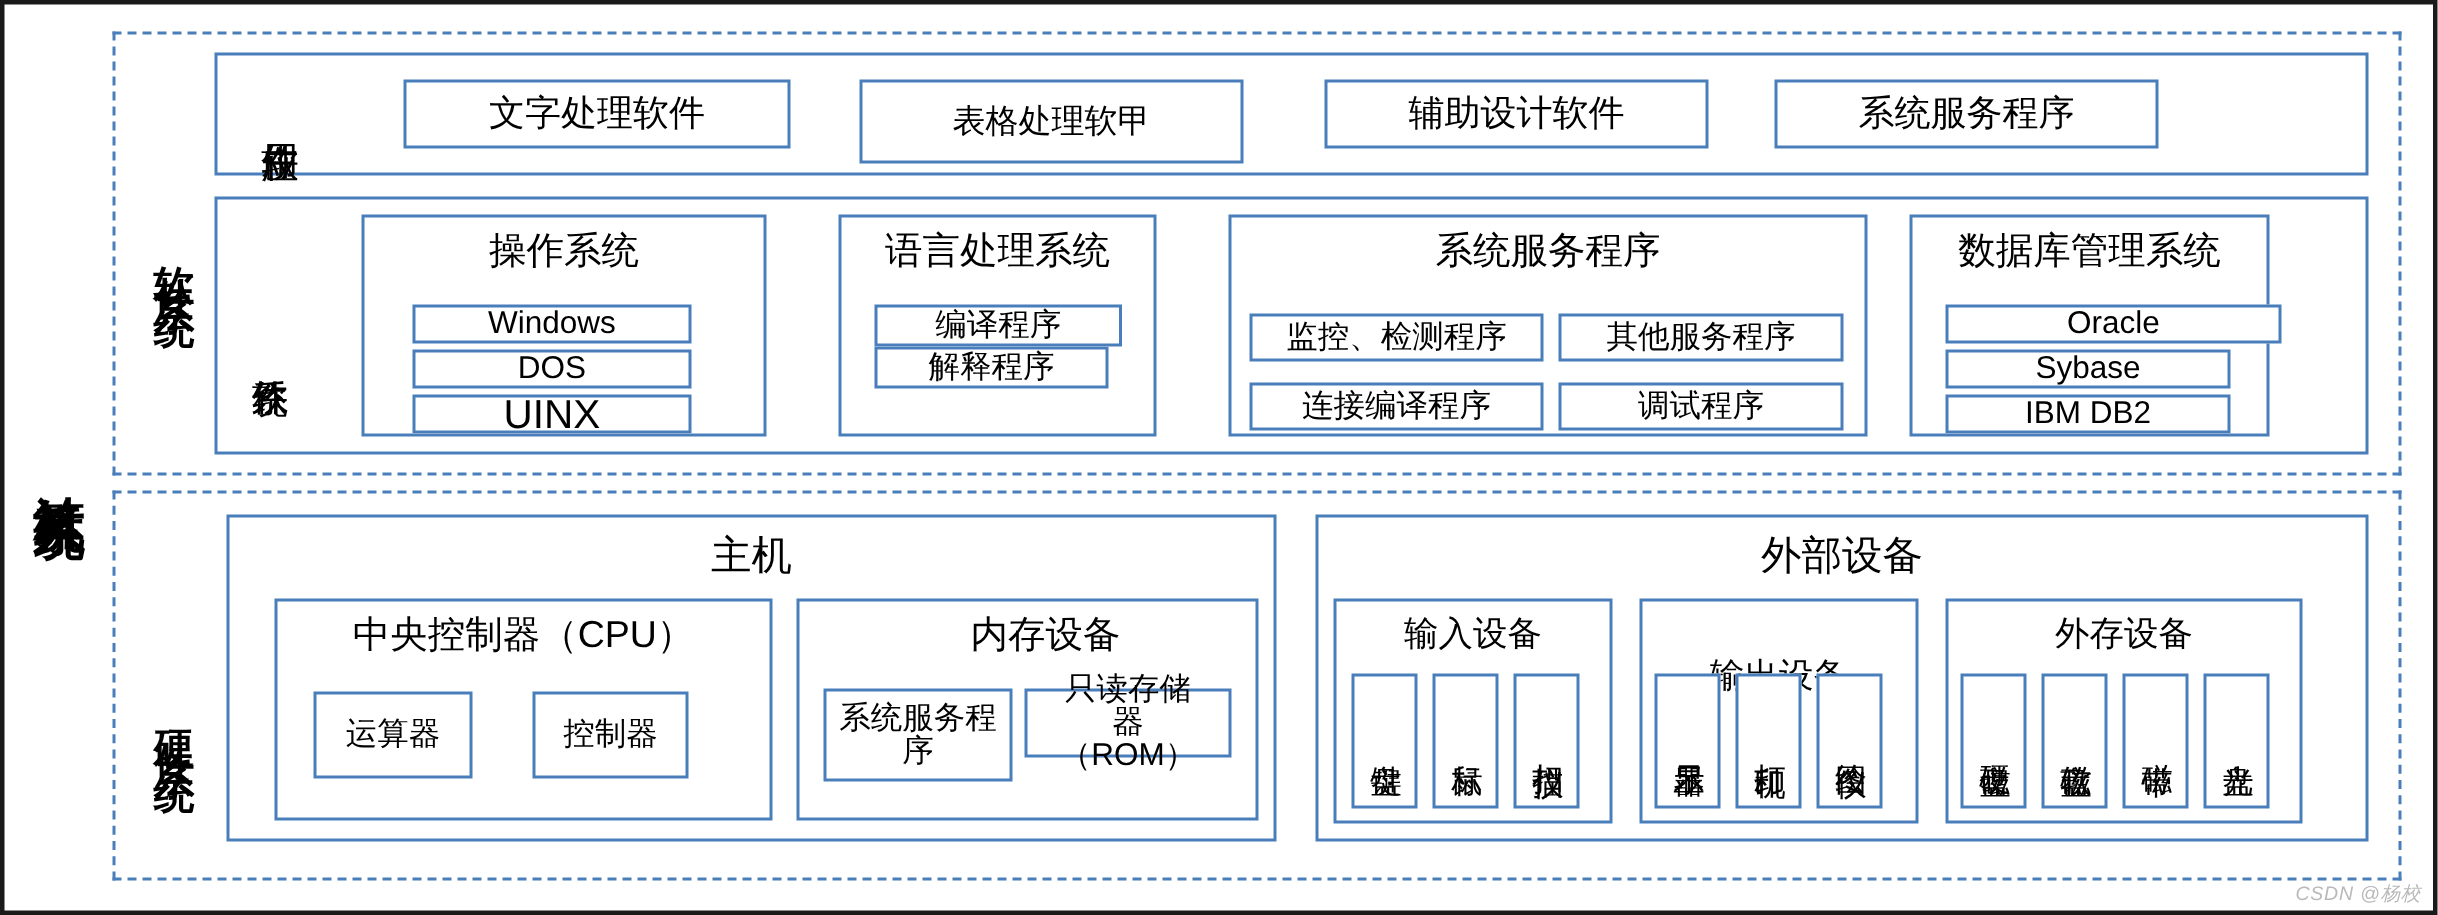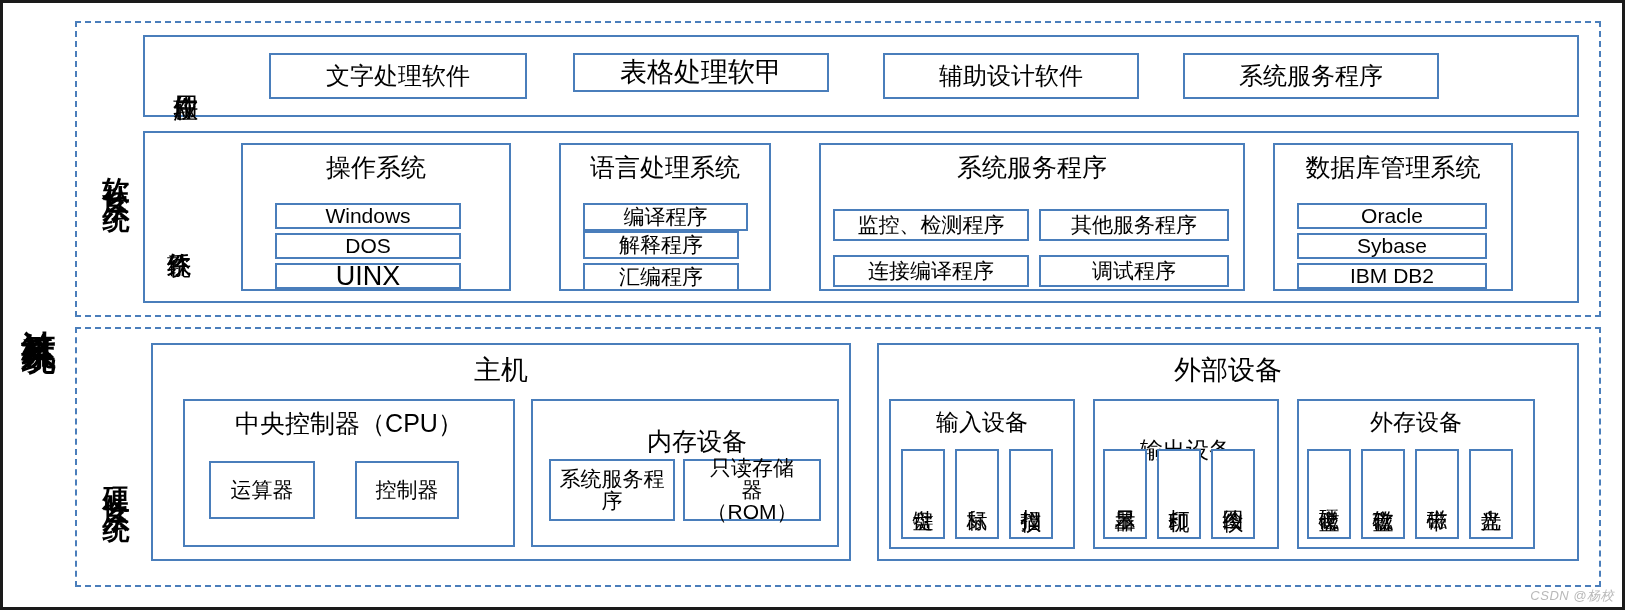--- a/index.html
+++ b/index.html
@@ -116,76 +116,75 @@
 
   <div class="dashbx" style="left:72px; top:18px; width:1526px; height:296px;"></div>
 
   <div class="side-label" style="left:90px; top:80px; width:46px; height:180px;">软件系统</div>
 
   <div class="bx" style="left:140px; top:32px; width:1436px; height:82px;"></div>
 
   <div id="app-sw-label">应用软件</div>
 
   <div class="leaf" style="left:266px; top:50px; width:258px; height:46px; font-size:24px;">文字处理软件</div>
-  <div class="leaf" style="left:570px; top:50px; width:256px; height:39px; font-size:27px;">表格处理软甲</div>
+  <div class="leaf" style="left:570px; top:50px; width:256px; height:56px; font-size:22px;">表格处理软甲</div>
   <div class="leaf" style="left:880px; top:50px; width:256px; height:46px; font-size:24px;">辅助设计软件</div>
   <div class="leaf" style="left:1180px; top:50px; width:256px; height:46px; font-size:24px;">系统服务程序</div>
 
   <div class="bx" style="left:140px; top:128px; width:1436px; height:172px;"></div>
 
   <div class="inner-side" style="left:160px; top:175px; width:32px; height:112px;">系统软件</div>
 
   <div class="bx" style="left:238px; top:140px; width:270px; height:148px;">
     <div class="ttl" style="top:10px;">操作系统</div>
   </div>
   <div class="leaf" style="left:272px; top:200px; width:186px; height:26px; font-size:21px;">Windows</div>
   <div class="leaf" style="left:272px; top:230px; width:186px; height:26px; font-size:21px;">DOS</div>
   <div class="leaf" style="left:272px; top:260px; width:186px; height:26px; font-size:27px;">UINX</div>
 
   <div class="bx" style="left:556px; top:140px; width:212px; height:148px;">
     <div class="ttl" style="top:10px;">语言处理系统</div>
   </div>
   <div class="leaf" style="left:580px; top:200px; width:165px; height:28px;">编译程序</div>
   <div class="leaf" style="left:580px; top:228px; width:156px; height:28px;">解释程序</div>
-  <div class="leaf" style="left:580px; top:260px; width:156px; height:28px;">汇编程序</div>
 
   <div class="bx" style="left:816px; top:140px; width:426px; height:148px;">
     <div class="ttl" style="top:10px;">系统服务程序</div>
   </div>
   <div class="leaf" style="left:830px; top:206px; width:196px; height:32px;">监控、检测程序</div>
   <div class="leaf" style="left:1036px; top:206px; width:190px; height:32px;">其他服务程序</div>
   <div class="leaf" style="left:830px; top:252px; width:196px; height:32px;">连接编译程序</div>
   <div class="leaf" style="left:1036px; top:252px; width:190px; height:32px;">调试程序</div>
 
   <div class="bx" style="left:1270px; top:140px; width:240px; height:148px;">
     <div class="ttl" style="top:10px;">数据库管理系统</div>
   </div>
-  <div class="leaf" style="left:1294px; top:200px; width:190px; height:26px;">Oracle</div>
+  <div class="leaf" style="left:1294px; top:200px; width:224px; height:26px;">Oracle</div>
   <div class="leaf" style="left:1294px; top:230px; width:190px; height:26px;">Sybase</div>
   <div class="leaf" style="left:1294px; top:260px; width:190px; height:26px;">IBM DB2</div>
 
   <div class="dashbx" style="left:72px; top:324px; width:1526px; height:260px;"></div>
 
   <div class="side-label" style="left:90px; top:390px; width:46px; height:180px;">硬件系统</div>
 
   <div class="bx" style="left:148px; top:340px; width:700px; height:218px;">
     <div class="ttl" style="top:12px; font-size:27px;">主机</div>
   </div>
 
   <div class="bx" style="left:180px; top:396px; width:332px; height:148px;">
     <div class="ttl" style="top:10px;">中央控制器（CPU）</div>
   </div>
   <div class="leaf" style="left:206px; top:458px; width:106px; height:58px;">运算器</div>
   <div class="leaf" style="left:352px; top:458px; width:104px; height:58px;">控制器</div>
 
   <div class="bx" style="left:528px; top:396px; width:308px; height:148px;">
-    <div class="ttl" style="top:28px;margin-left:24px;">内存设备</div>
+    <div class="ttl" style="top:10px;margin-left:24px;">内存设备</div>
   </div>
   <div class="leaf" style="left:546px; top:456px; width:126px; height:62px; padding:0 6px;">系统服务程序</div>
-  <div class="leaf" style="left:680px; top:456px; width:138px; height:62px; padding:0 16px;">只读存储器（ROM）</div>
+  <div class="leaf" style="left:680px; top:456px; width:138px; height:46px; padding:0 16px;">只读存储器（ROM）</div>
 
   <div class="bx" style="left:874px; top:340px; width:702px; height:218px;">
     <div class="ttl" style="top:12px; font-size:27px;">外部设备</div>
   </div>
 
   <div class="bx" style="left:886px; top:396px; width:186px; height:150px;">
     <div class="ttl" style="top:10px; font-size:23px;">输入设备</div>
   </div>
   <div class="vleaf" style="left:898px; top:446px; width:44px; height:90px;">键盘</div>
   <div class="vleaf" style="left:952px; top:446px; width:44px; height:90px;">鼠标</div>

